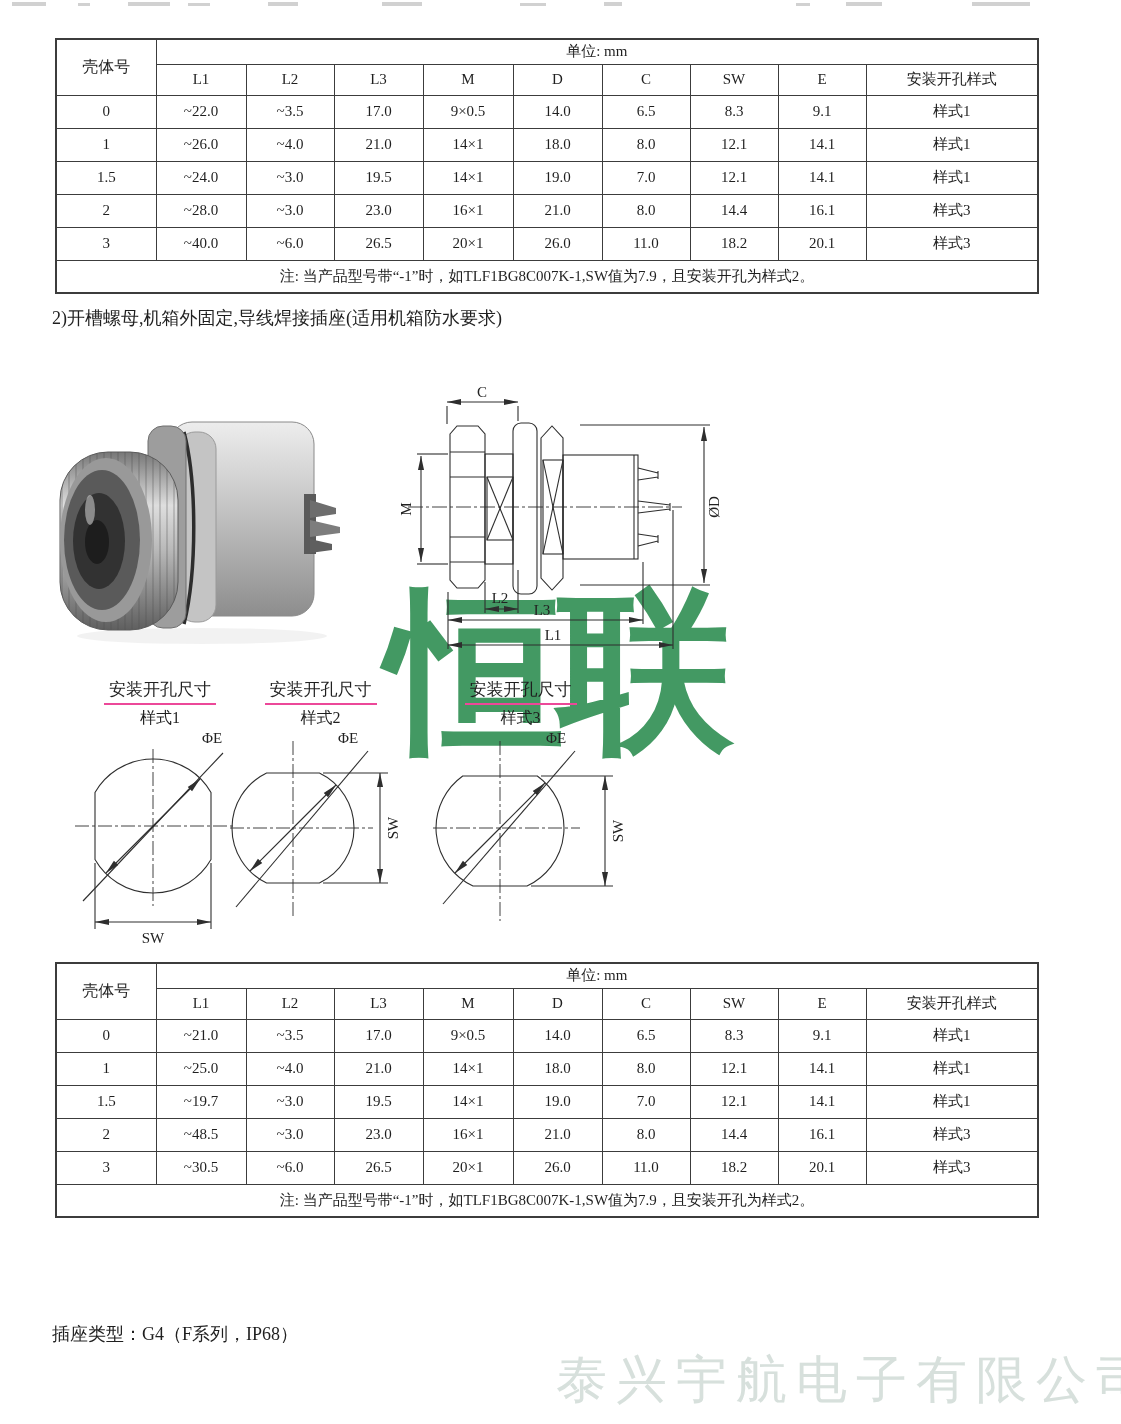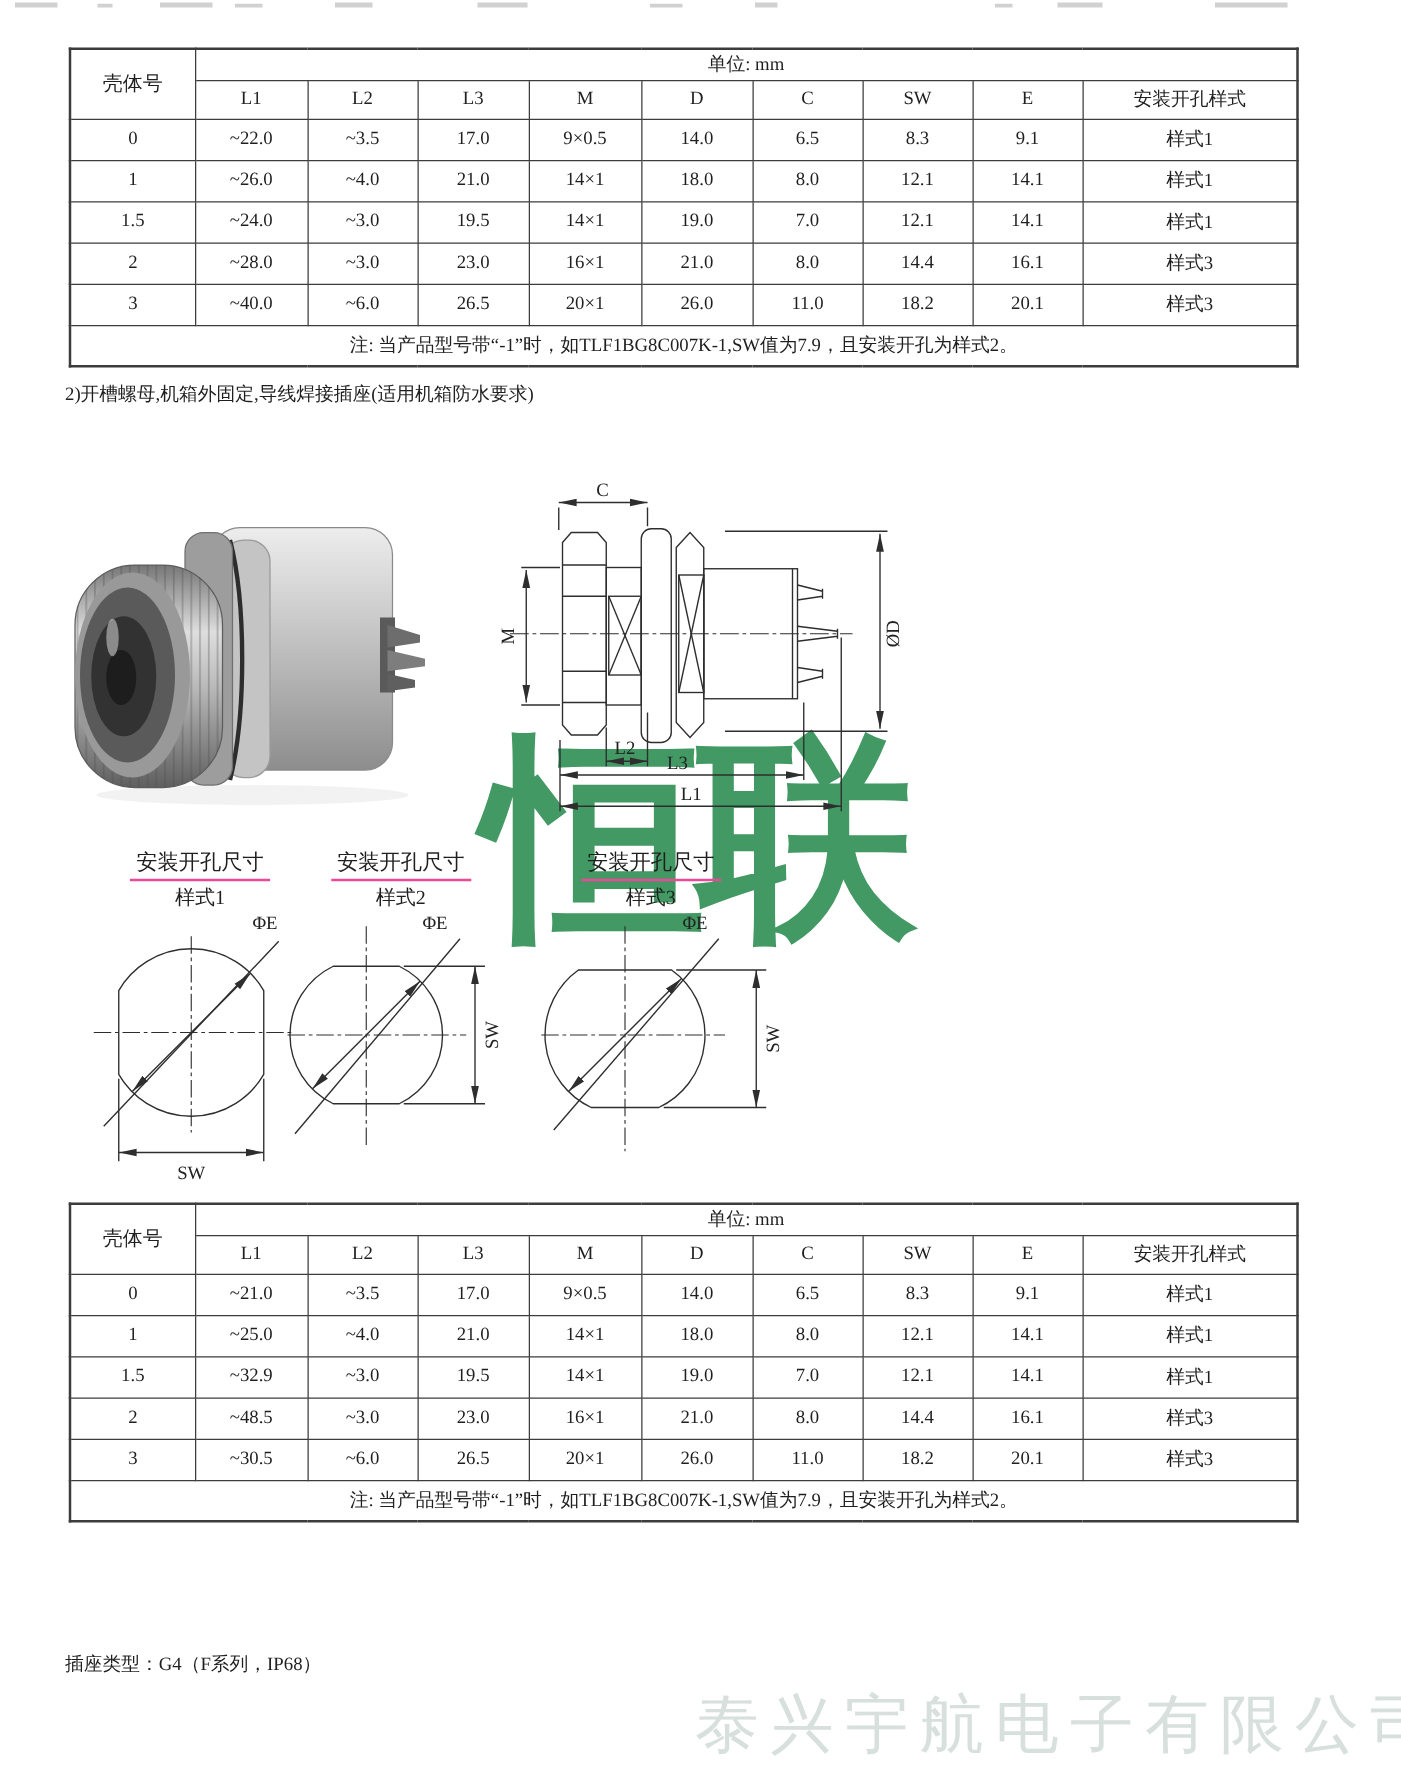--- a/index.html
+++ b/index.html
@@ -18,21 +18,21 @@
   .spec-table th,.spec-table td{border:1px solid #3c3c3c;text-align:center;vertical-align:middle;
               font-weight:normal;font-size:15px;padding:0;overflow:hidden;}
   .spec-table{border:2px solid #3c3c3c;}
   tr.unit-row{height:25px;}
   tr.colhead-row{height:31px;}
   .spec-table tbody tr{height:33px;}
   tr.note-row{height:31px;}
   th.shell-head{font-size:16px;}
   td.note-cell{font-size:15px;}
   
-  .sec-head{position:absolute;left:52px;font-size:15px;z-index:2;white-space:nowrap;}
+  .sec-head{position:absolute;left:52px;font-size:18px;z-index:2;white-space:nowrap;}
   
   .fig{position:absolute;z-index:2;}
   svg text{font-family:"Liberation Serif","DejaVu Serif",serif;fill:#222;}
   
   .hd{position:absolute;z-index:2;text-align:center;}
   .hd-title{display:inline-block;font-size:17px;border-bottom:2px solid #ec4899;padding:0 5px 2px 5px;}
   .hd-style{font-size:16px;margin-top:3px;}
 </style>
 </head>
 <body>
@@ -371,21 +371,21 @@
           <td>21.0</td>
           <td>14×1</td>
           <td>18.0</td>
           <td>8.0</td>
           <td>12.1</td>
           <td>14.1</td>
           <td>样式1</td>
         </tr>
         <tr>
           <td>1.5</td>
-          <td>~32.9</td>
+          <td>~19.7</td>
           <td>~3.0</td>
           <td>19.5</td>
           <td>14×1</td>
           <td>19.0</td>
           <td>7.0</td>
           <td>12.1</td>
           <td>14.1</td>
           <td>样式1</td>
         </tr>
         <tr>

